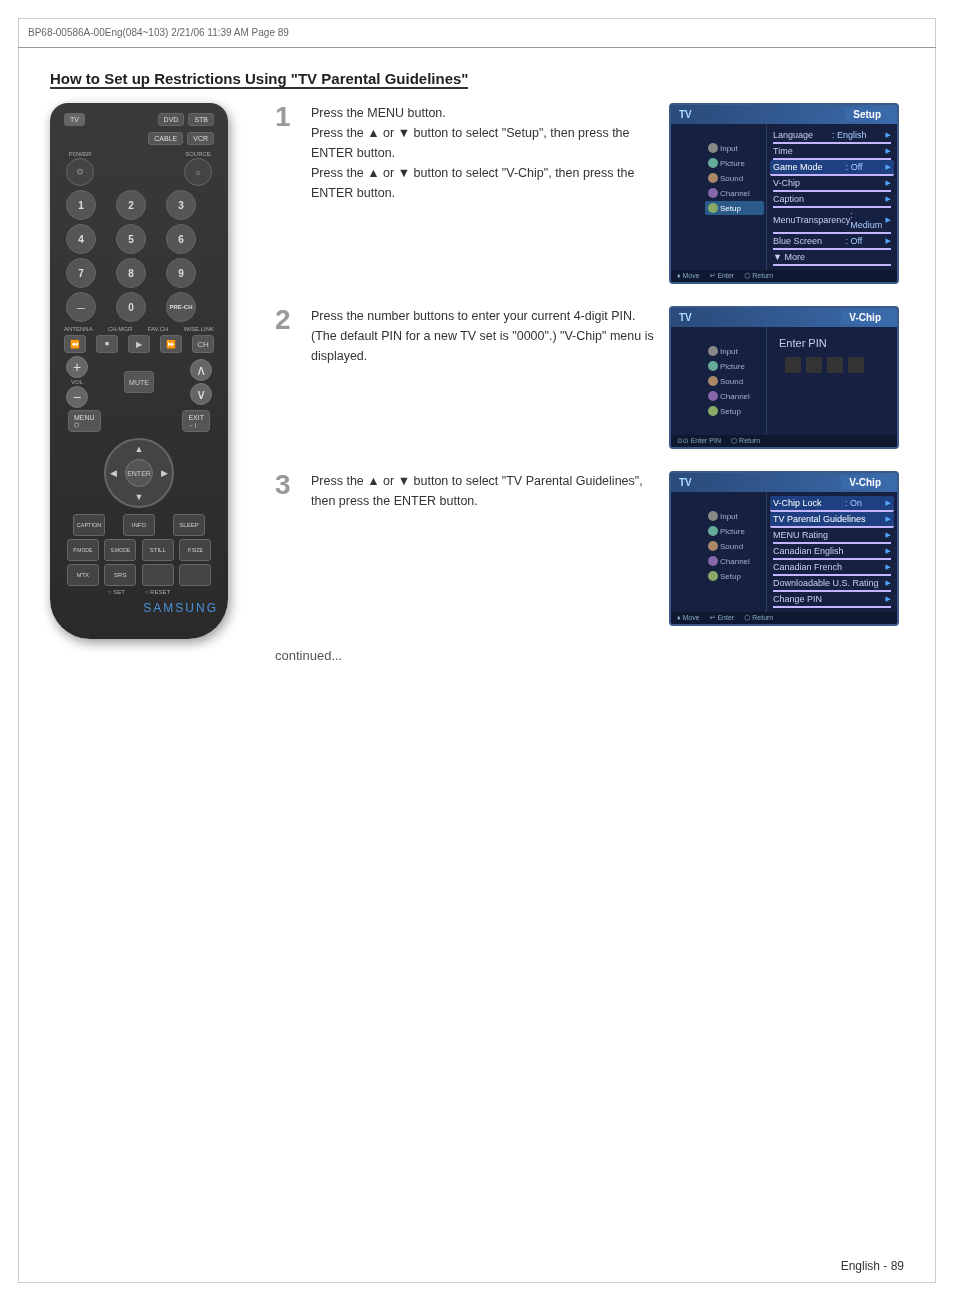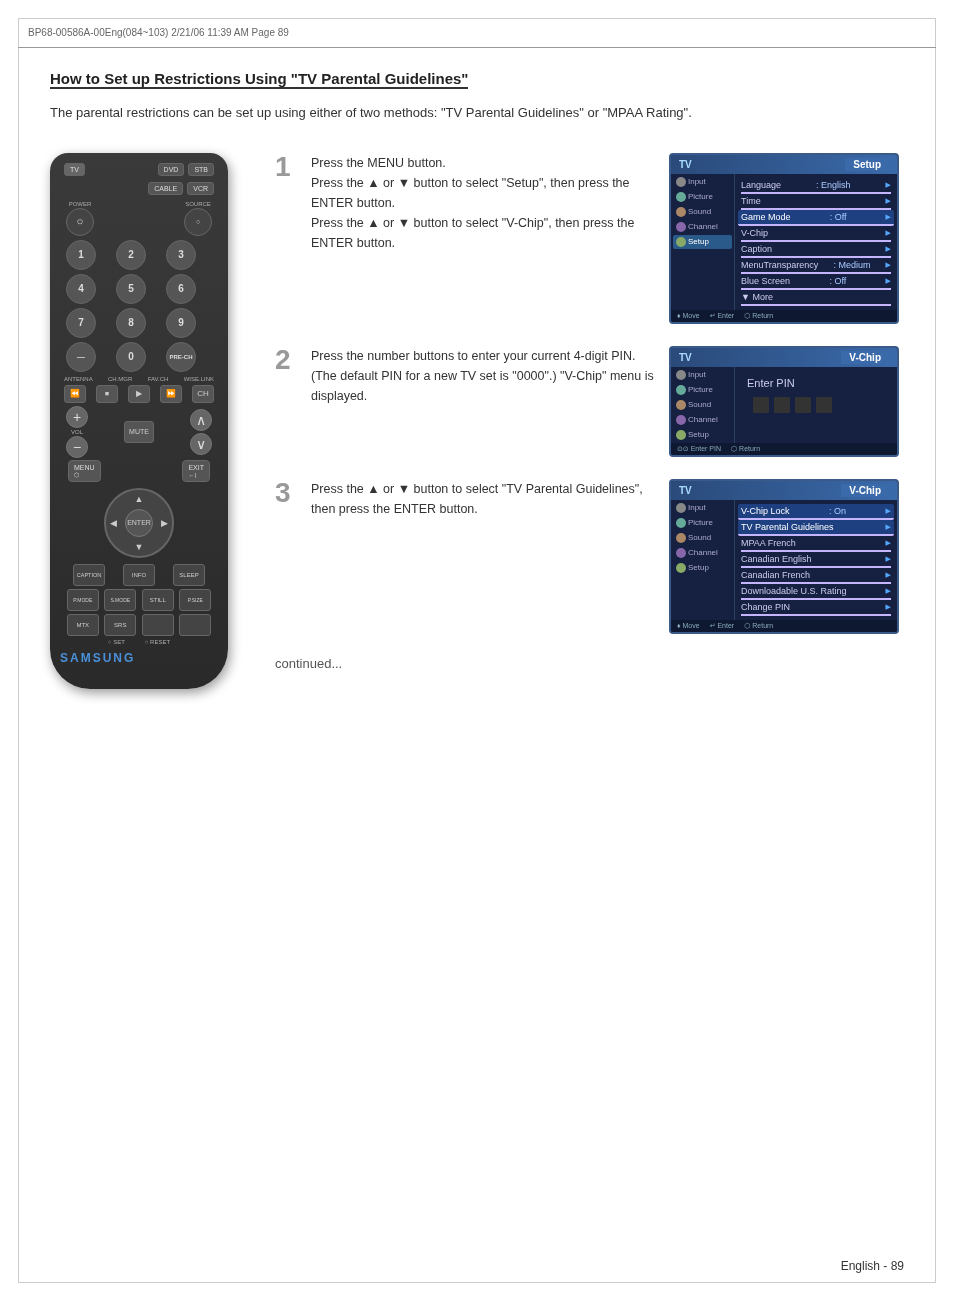--- a/index.html
+++ b/index.html
@@ -275,24 +275,24 @@
       border: 1px solid #666;
       color: #ccc;
       font-size: 6px;
       width: 32px; height: 22px;
       display: flex; align-items: center; justify-content: center;
       border-radius: 3px;
       cursor: pointer;
     }
 
     .samsung-logo {
-      text-align: left;
+      text-align: right;
       color: #4a90d9;
       font-size: 12px;
-      font-weight: bold;
+      font-weight: normal;
       letter-spacing: 2px;
       margin: 6px 0 4px;
     }
 
     
     .steps-col {
       flex: 1;
     }
 
     .step-number {
@@ -338,22 +338,23 @@
       padding: 1px 8px;
     }
 
     .tv-body {
       display: flex;
       background: #162040;
     }
 
     .tv-sidebar {
       width: 64px;
-      padding: 0 2px;
+      padding: 16px 2px;
       border-right: 1px solid #2a4060;
+      margin-left: 32px;
     }
 
     .tv-sidebar-item {
       display: flex;
       align-items: center;
       gap: 2px;
       padding: 2px 3px;
       font-size: 8px;
       color: #aac;
       border-radius: 2px;
@@ -482,21 +483,20 @@
 <div class="header-bar">
   <span>BP68-00586A-00Eng(084~103)   2/21/06   11:39 AM   Page 89</span>
 </div>
 
 <div class="main-content">
 
   
   <div class="page-title">How to Set up Restrictions Using "TV Parental Guidelines"</div>
 
   
-  <div class="intro-text">The parental restrictions can be set up using either of two methods: "TV Parental Guidelines" or "MPAA Rating".</div>
 
   
   <div class="two-col">
 
     <div class="remote-col">
       <div class="remote">
 
         <div class="remote-top">
           <span class="rem-tab active">TV</span>
           <div class="remote-btn-group">
@@ -798,21 +798,21 @@
                 <div class="tv-menu-item highlighted">
                   <span class="item-name">V-Chip Lock</span>
                   <span class="item-value">: On</span>
                   <span class="item-arrow">▶</span>
                 </div>
                 <div class="tv-menu-item highlighted">
                   <span class="item-name">TV Parental Guidelines</span>
                   <span class="item-arrow">▶</span>
                 </div>
                 <div class="tv-menu-item">
-                  <span class="item-name">MPAA French</span>
+                  <span class="item-name">MENU Rating</span>
                   <span class="item-arrow">▶</span>
                 </div>
                 <div class="tv-menu-item">
                   <span class="item-name">Canadian English</span>
                   <span class="item-arrow">▶</span>
                 </div>
                 <div class="tv-menu-item">
                   <span class="item-name">Canadian French</span>
                   <span class="item-arrow">▶</span>
                 </div>

